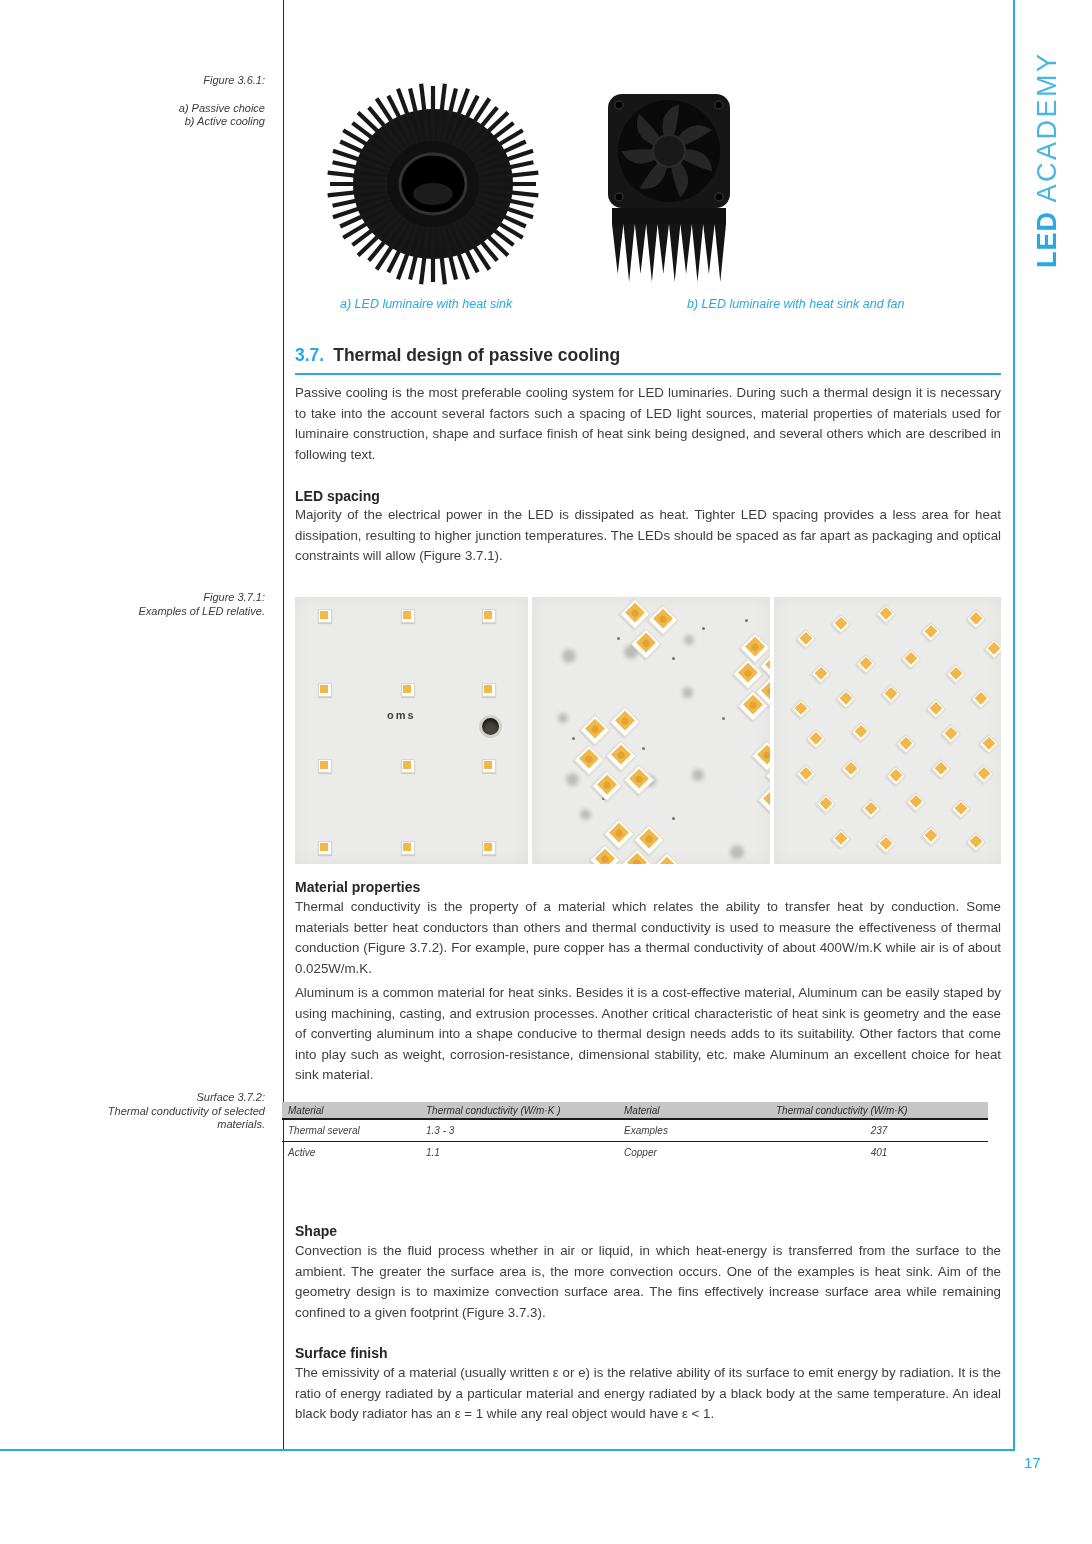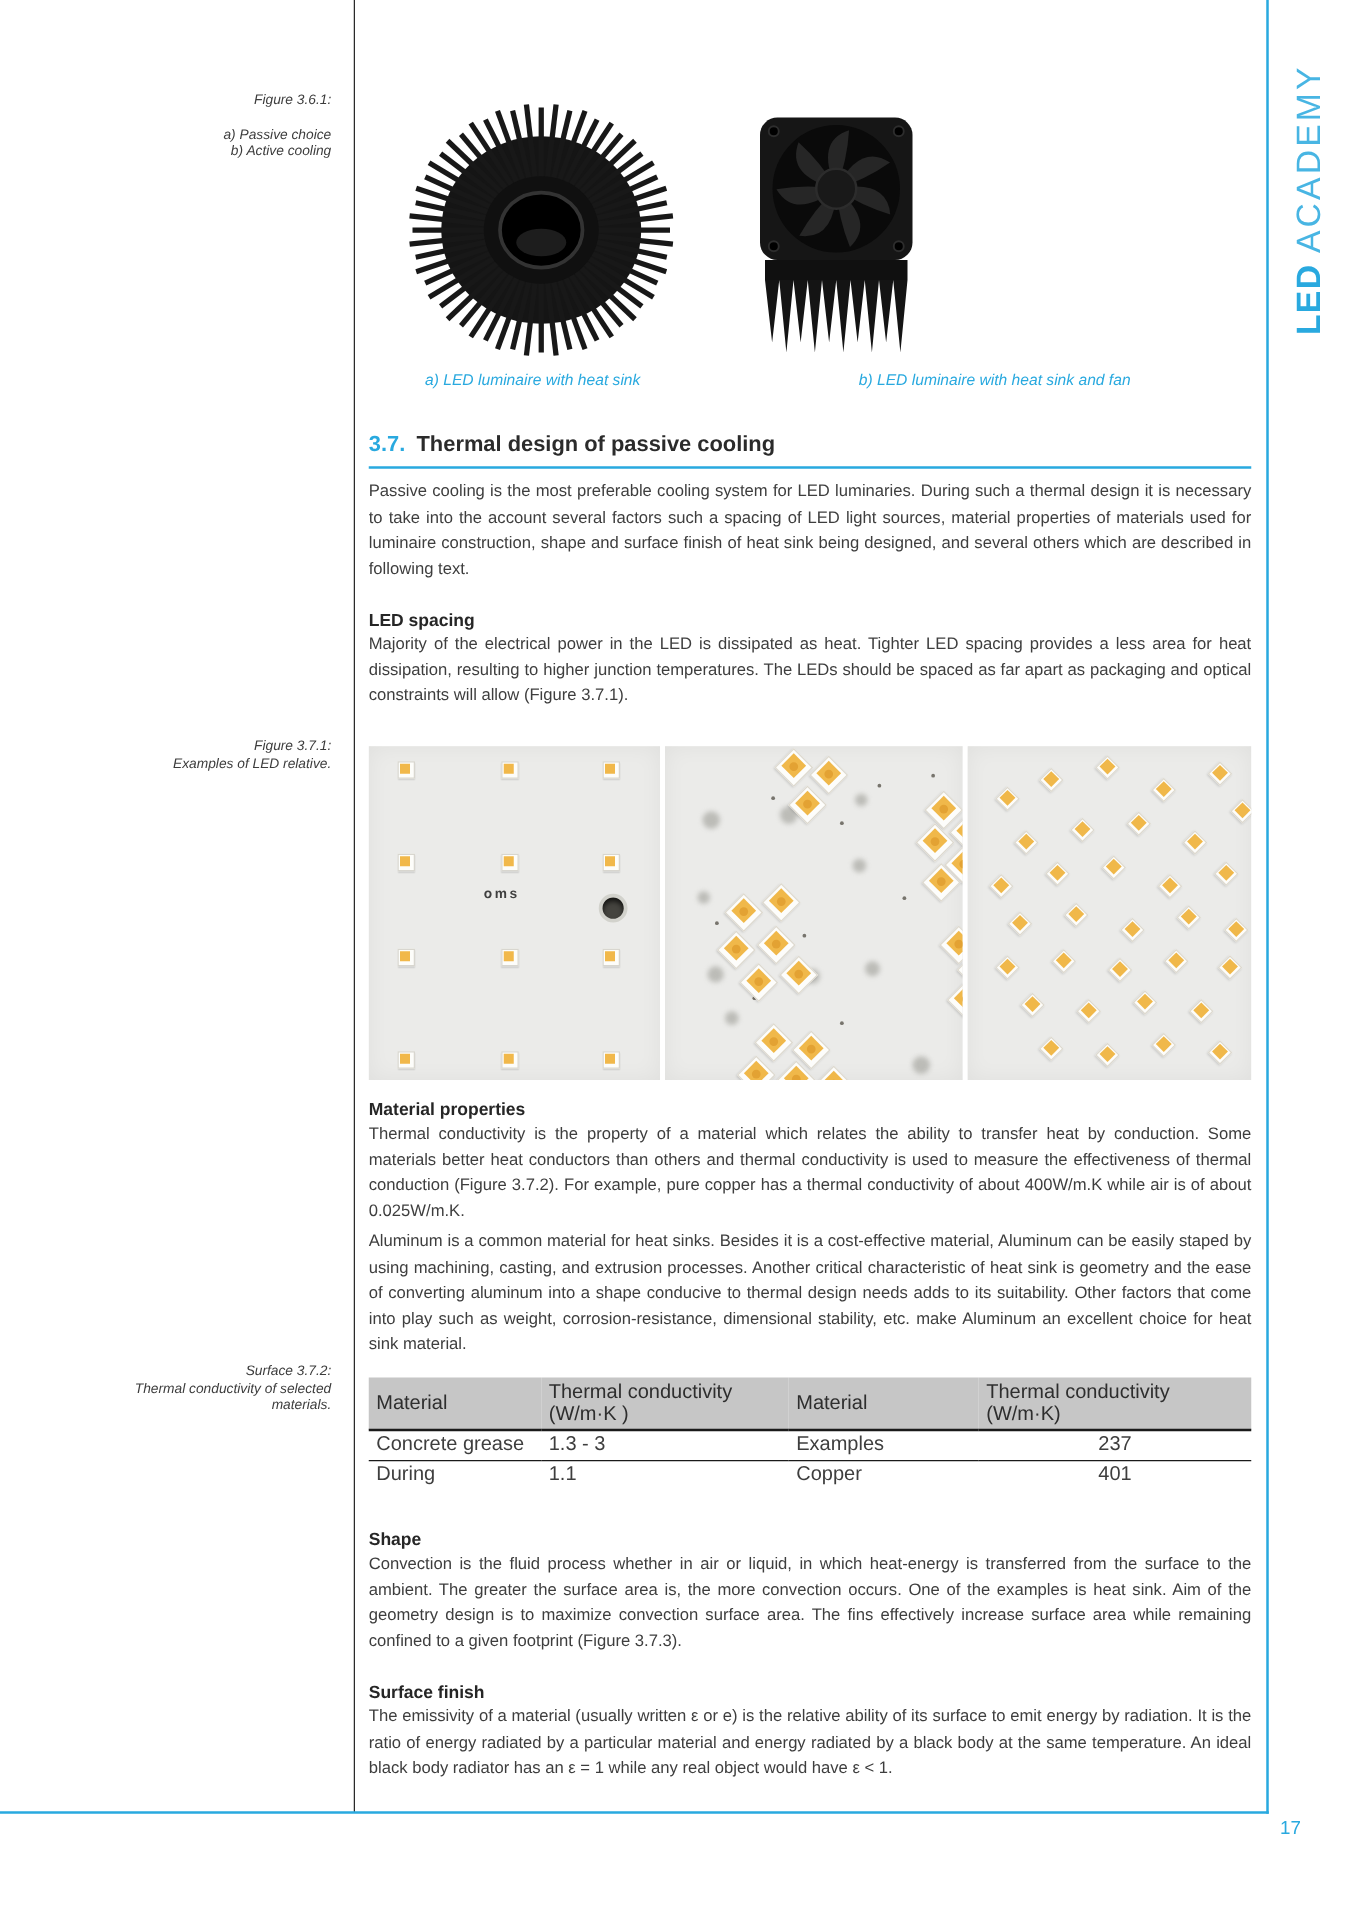--- a/index.html
+++ b/index.html
@@ -59,22 +59,22 @@
   .led-dia i { position:absolute; display:block; background:#f0b84a; }
   .led-dia em { position:absolute; display:block; background:#e3a233; border-radius:50%; }
   .pad { position:absolute; border-radius:50%; background:#96968f; opacity:.55; filter:blur(2px); }
   .dot { position:absolute; width:3px; height:3px; border-radius:50%; background:#5a564e; opacity:.8; }
   .board-logo { position:absolute; left:92px; top:112px; font-size:11px; font-weight:700;
                 letter-spacing:2px; color:#3f3f3f; }
   .board-hole { position:absolute; left:184px; top:118px; width:17px; height:17px; border-radius:50%;
                 background:#45443f; border:3px solid #d2d2cc; box-shadow:inset 0 3px 4px rgba(0,0,0,.7); }
 
   
-  .cond-table { position:absolute; left:295px; top:1102px; width:706px; border-collapse:collapse;
-                font-size:16px; color:#3e3e3e; table-layout:fixed; }
+  .cond-table { position:absolute; left:282px; top:1102px; width:706px; border-collapse:collapse;
+                font-size:10px; color:#3e3e3e; table-layout:fixed;font-style:italic; }
   .cond-table th { background:#c6c6c6; font-weight:400; text-align:left; color:#2e2e2e;
                    padding:3px 6px 2px 6px; border-bottom:2px solid #1a1a1a; }
   .cond-table td { padding:2px 6px 3px 6px; border-bottom:1px solid #1a1a1a; height:16px; }
   .cond-table tr:last-child td { border-bottom:none; }
   .cond-table .c3 { text-align:center; }
   .cond-table th.c3 { text-align:left; }
 </style>
 </head>
 <body>
 
@@ -463,27 +463,27 @@
   <thead>
       <tr>
         <th class="c0">Material</th>
         <th class="c1">Thermal conductivity (W/m·K )</th>
         <th class="c2">Material</th>
         <th class="c3">Thermal conductivity (W/m·K)</th>
       </tr>
     </thead>
   <tbody>
       <tr>
-        <td class="c0">Concrete grease</td>
+        <td class="c0">Thermal several</td>
         <td class="c1">1.3 - 3</td>
         <td class="c2">Examples</td>
         <td class="c3">237</td>
       </tr>
       <tr>
-        <td class="c0">During</td>
+        <td class="c0">Active</td>
         <td class="c1">1.1</td>
         <td class="c2">Copper</td>
         <td class="c3">401</td>
       </tr>
     </tbody>
 </table>
 
 <div class="sub-head" style="top:1223px;">Shape</div>
 <p class="body-par" style="top:1241px; margin:0;">Convection is the fluid process whether in air or liquid, in which heat-energy is transferred from the surface to the ambient. The greater the surface area is, the more convection occurs. One of the examples is heat sink. Aim of the geometry design is to maximize convection surface area. The fins effectively increase surface area while remaining confined to a given footprint (Figure 3.7.3).</p>
 

